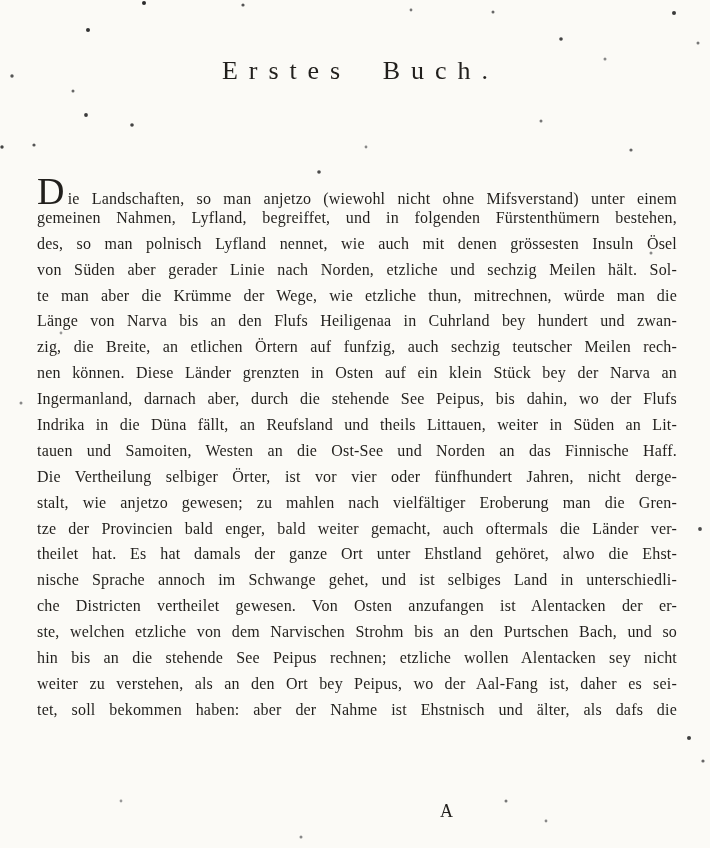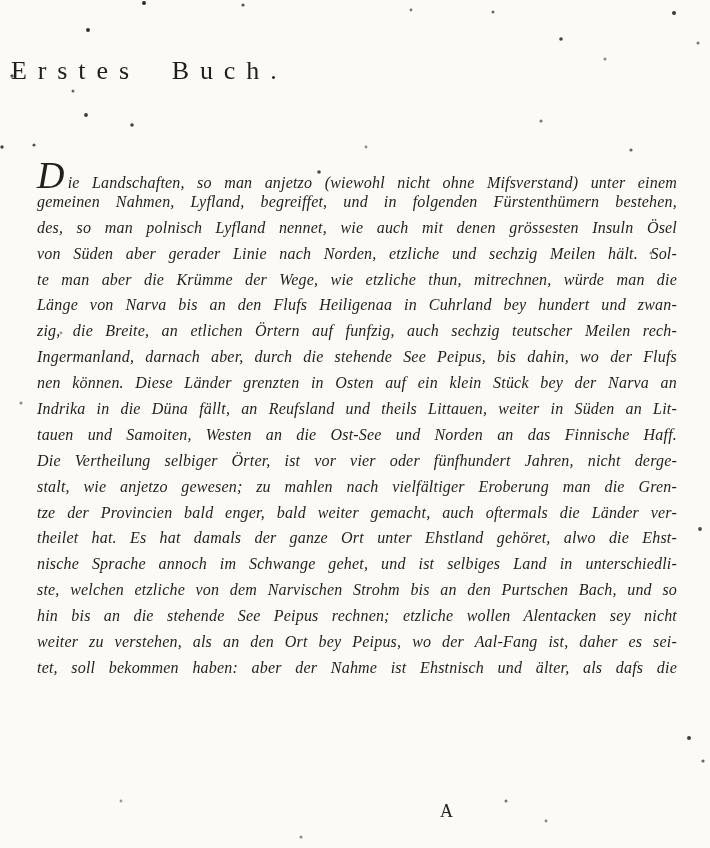--- a/index.html
+++ b/index.html
@@ -54,36 +54,36 @@
       300px 836px 0 0.5px #888,
       505px 800px 0 0.5px #777,
       545px 820px 0 0.4px #888;
   }
   .title {
     position: absolute;
     top: 56px;
     left: 0;
     width: 100%;
     margin: 0;
+    text-align: center;
     font-size: 26px;
     font-weight: normal;
     letter-spacing: 0.42em;
     word-spacing: 0.55em;
     padding-left: 0.42em; 
     box-sizing: border-box;
   }
   .body-text {
     position: absolute;
-    top: 163px;
+    top: 179px;
     left: 37px;
     width: 640px;
     font-size: 16px;
     line-height: 25.9px;
     letter-spacing: 0.012em;
-    font-style: italic;
   }
   .line {
     text-align: justify;
     text-align-last: justify;
     height: 25.9px;
     overflow: visible;
     white-space: nowrap;
   }
   .line span { white-space: normal; }
   .dropcap {
@@ -107,29 +107,30 @@
   <h1 class="title">Erstes Buch.</h1>
 
   <div class="body-text">
     <div class="line"><span class="dropcap">D</span><span>ie Landschaften, so man anjetzo (wiewohl nicht ohne Mifsverstand) unter einem</span></div>
     <div class="line">gemeinen Nahmen, Lyfland, begreiffet, und in folgenden Fürstenthümern bestehen,</div>
     <div class="line">des, so man polnisch Lyfland nennet, wie auch mit denen grössesten Insuln Ösel</div>
     <div class="line">von Süden aber gerader Linie nach Norden, etzliche und sechzig Meilen hält.  Sol-</div>
     <div class="line">te man aber die Krümme der Wege, wie etzliche thun, mitrechnen, würde man die</div>
     <div class="line">Länge von Narva bis an den Flufs Heiligenaa in Cuhrland bey hundert und zwan-</div>
     <div class="line">zig, die Breite, an etlichen Örtern auf funfzig, auch sechzig teutscher Meilen rech-</div>
+    <div class="line">nen können.  Diese Länder grenzten in Osten auf ein klein Stück bey der Narva an</div>
     <div class="line">Ingermanland, darnach aber, durch die stehende See Peipus, bis dahin, wo der Flufs</div>
-    <div class="line">nen können.  Diese Länder grenzten in Osten auf ein klein Stück bey der Narva an</div>
     <div class="line">Indrika in die Düna fällt, an Reufsland und theils Littauen, weiter in Süden an Lit-</div>
     <div class="line">tauen und Samoiten, Westen an die Ost-See und Norden an das Finnische Haff.</div>
     <div class="line">Die Vertheilung selbiger Örter, ist vor vier oder fünfhundert Jahren, nicht derge-</div>
     <div class="line">stalt, wie anjetzo gewesen;  zu mahlen nach vielfältiger Eroberung man die Gren-</div>
     <div class="line">tze der Provincien bald enger, bald weiter gemacht, auch oftermals die Länder ver-</div>
     <div class="line">theilet hat.  Es hat damals der ganze Ort unter Ehstland gehöret, alwo die Ehst-</div>
     <div class="line">nische Sprache annoch im Schwange gehet, und ist selbiges Land in unterschiedli-</div>
+    <div class="line">che Districten vertheilet gewesen.  Von Osten anzufangen ist Alentacken der er-</div>
     <div class="line">ste, welchen etzliche von dem Narvischen Strohm bis an den Purtschen Bach, und so</div>
     <div class="line">hin bis an die stehende See Peipus rechnen; etzliche wollen Alentacken sey nicht</div>
     <div class="line">weiter zu verstehen, als an den Ort bey Peipus, wo der Aal-Fang ist, daher es sei-</div>
     <div class="line">tet, soll bekommen haben:  aber der Nahme ist Ehstnisch und älter, als dafs die</div>
   </div>
 
   <div class="signature">A</div>
 </div>
 
 </body></html>

